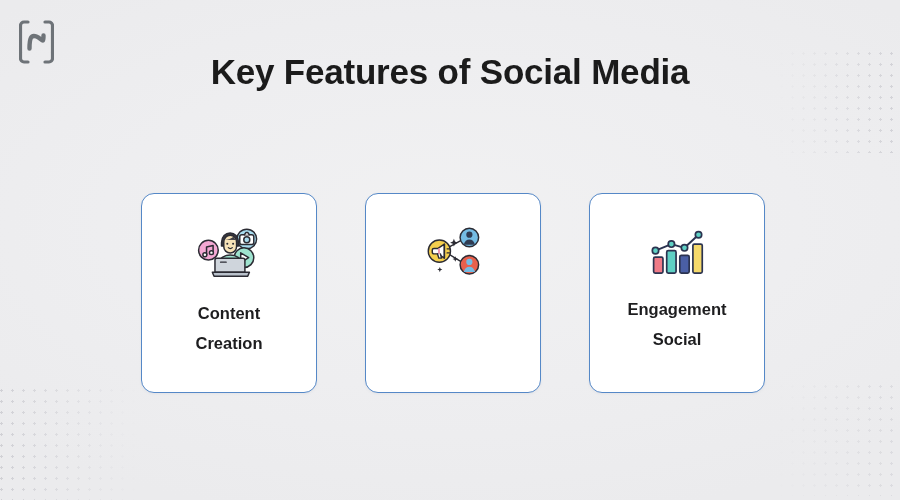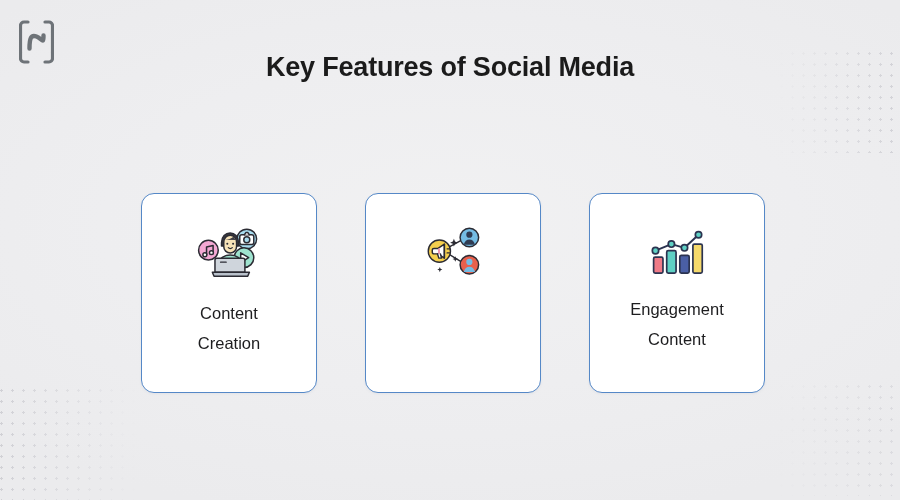--- a/index.html
+++ b/index.html
@@ -79,21 +79,21 @@
     height: 44px;
   }
 
   
   .title {
     position: absolute;
     top: 52px;
     left: 0;
     width: 900px;
     text-align: center;
-    font-size: 27px;
+    font-size: 35px;
     font-weight: bold;
     letter-spacing: -0.2px;
     color: #1b1b1b;
     font-family: "Liberation Sans", sans-serif;
   }
 
   
   .cards {
     position: absolute;
     top: 193px;
@@ -125,21 +125,21 @@
   }
 
   .card-label {
     margin-top: 2px;
     font-size: 16.5px;
     line-height: 30px;
     color: #1d1d1f;
     text-align: center;
     font-family: "Liberation Sans", sans-serif;
     white-space: pre-line;
-    font-weight: 400;
+    font-weight: 700;
   }
 
   .card-2 .card-icon { margin-top: 18px; height: 80px; }
   .card-3 .card-icon { margin-top: 18px; height: 80px; }
 </style>
 </head>
 <body>
 
 <div class="slide">
 
@@ -244,17 +244,17 @@
             <path d="M8 24 L25 17 L39 21 L54 7" fill="none" stroke-width="2.1"></path>
 
             <circle cx="8" cy="24" r="3.4" fill="#5fd0c4"></circle>
             <circle cx="25" cy="17" r="3.4" fill="#5fd0c4"></circle>
             <circle cx="39" cy="21" r="3.4" fill="#5fd0c4"></circle>
             <circle cx="54" cy="7" r="3.4" fill="#5fd0c4"></circle>
           </g>
         </svg>
       </div>
       <div class="card-label">Engagement
-Content</div>
+Social</div>
     </div>
 
   </div>
 </div>
 
 </body></html>

